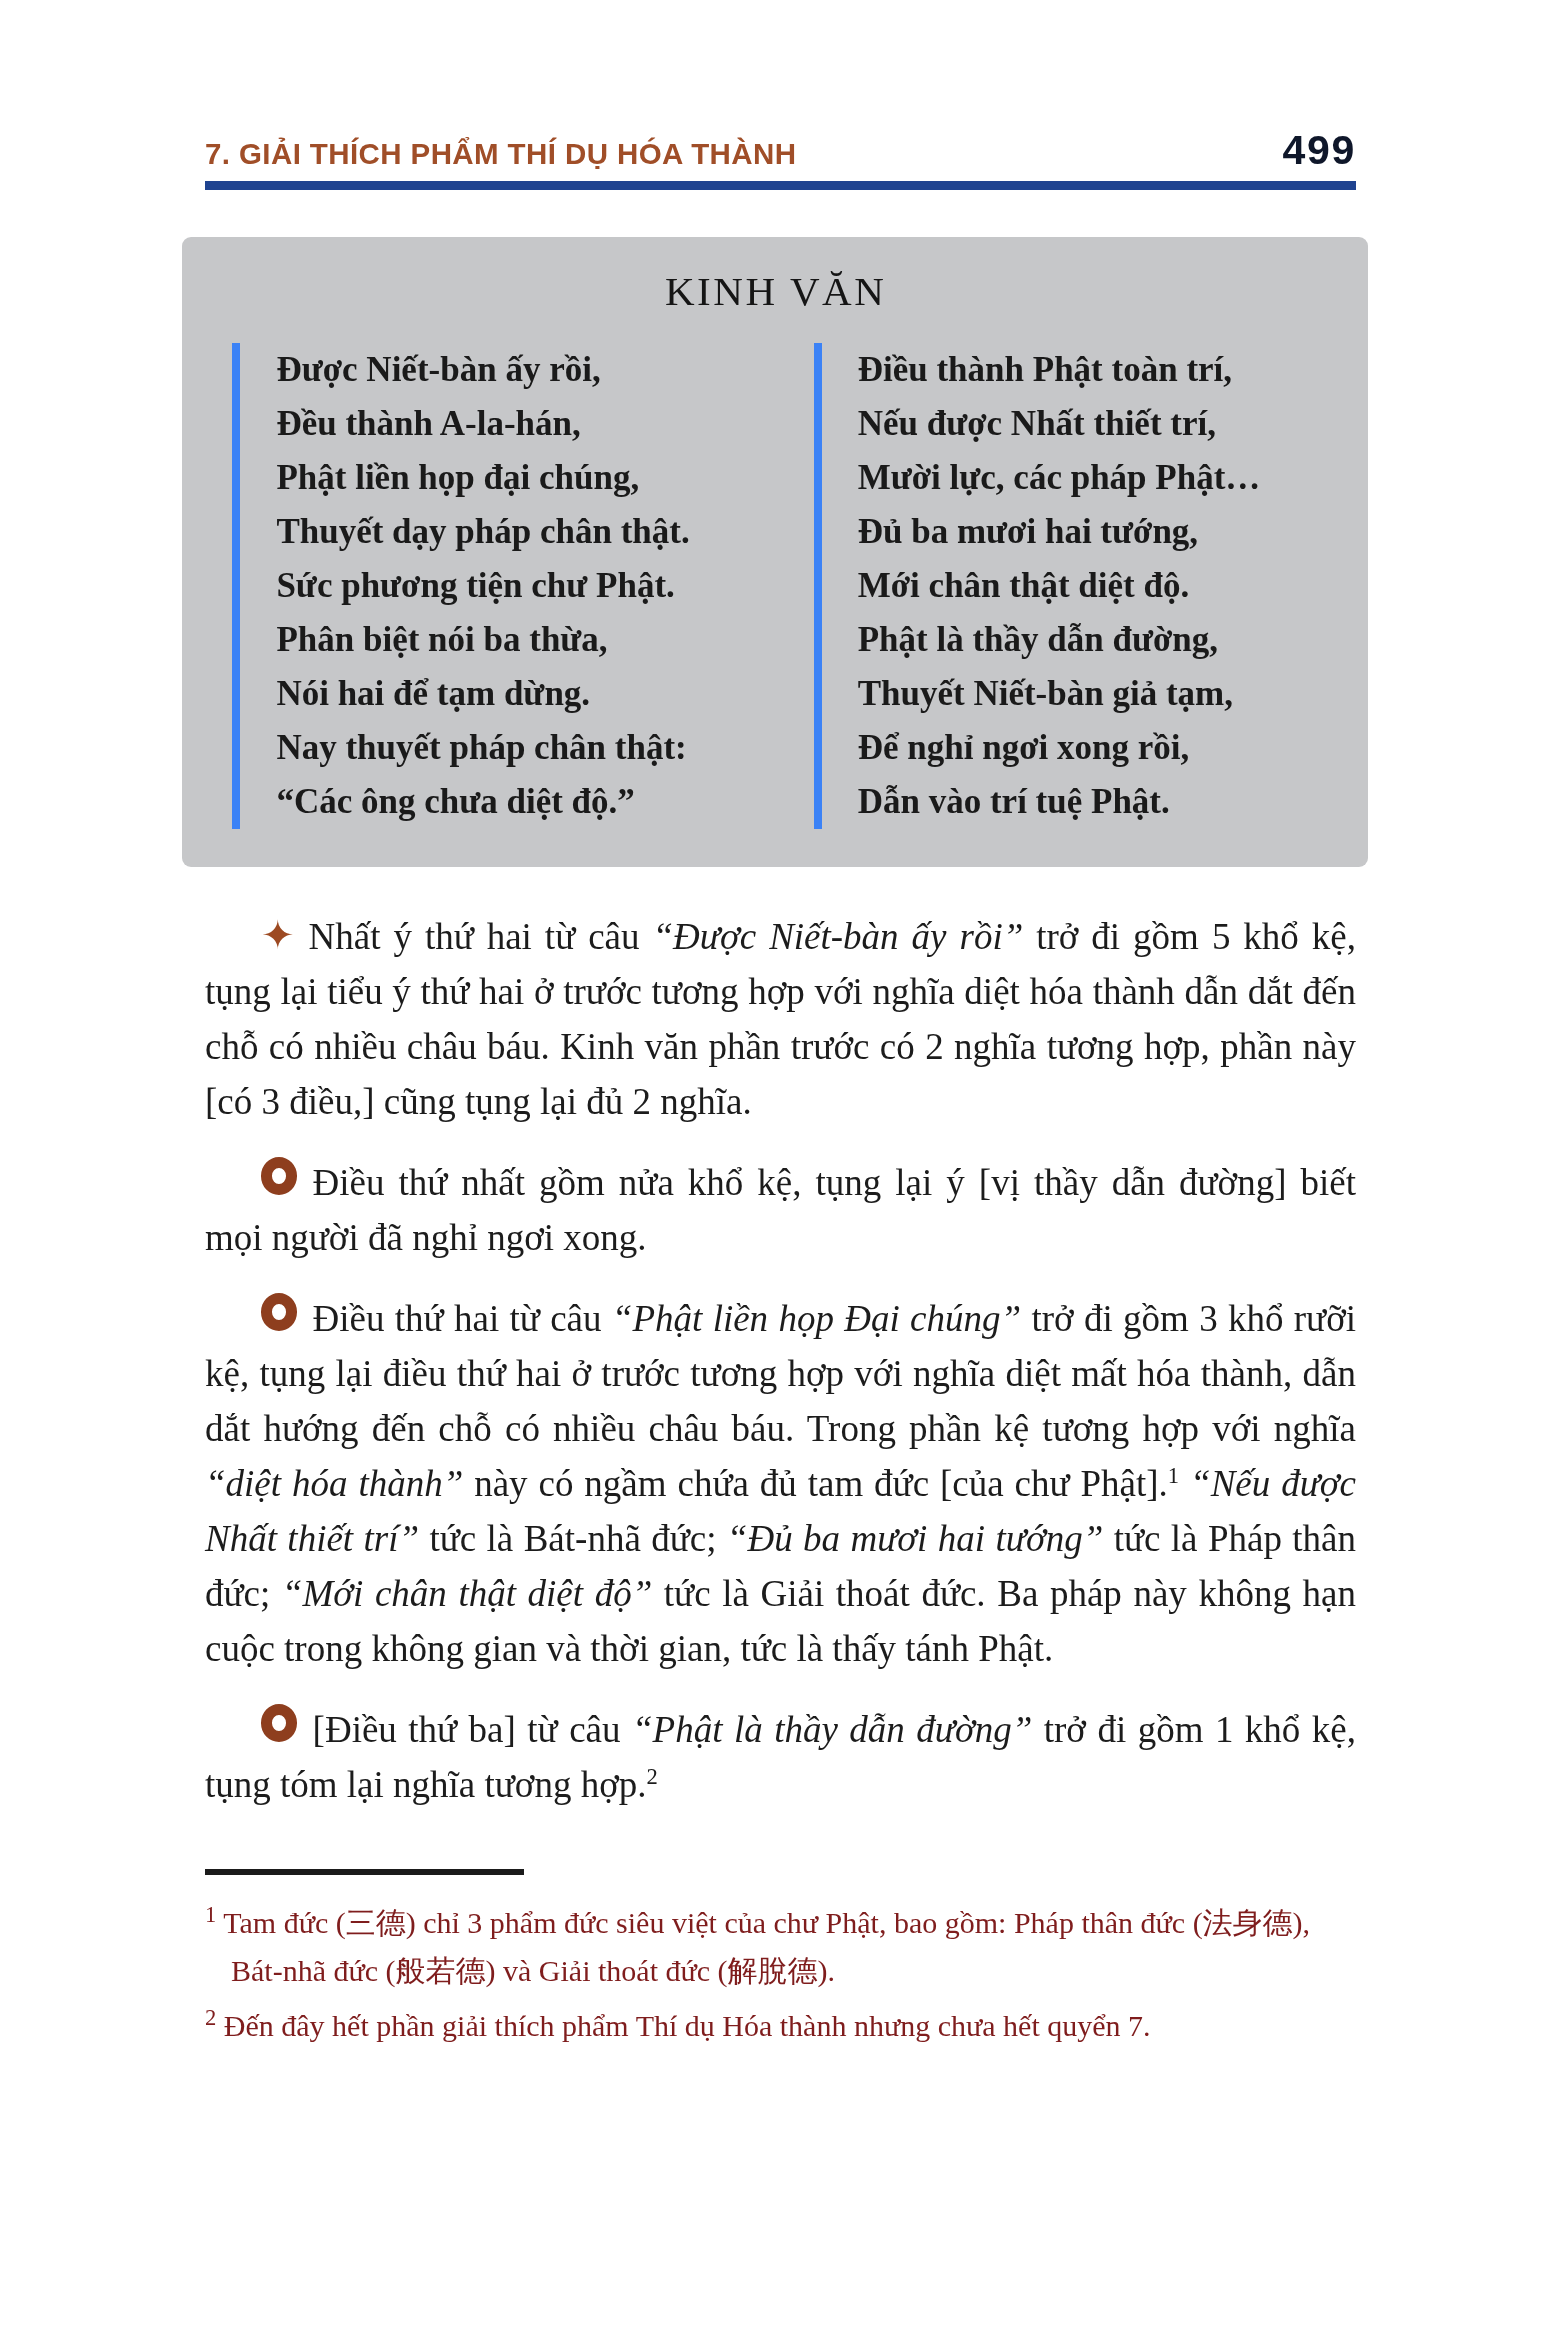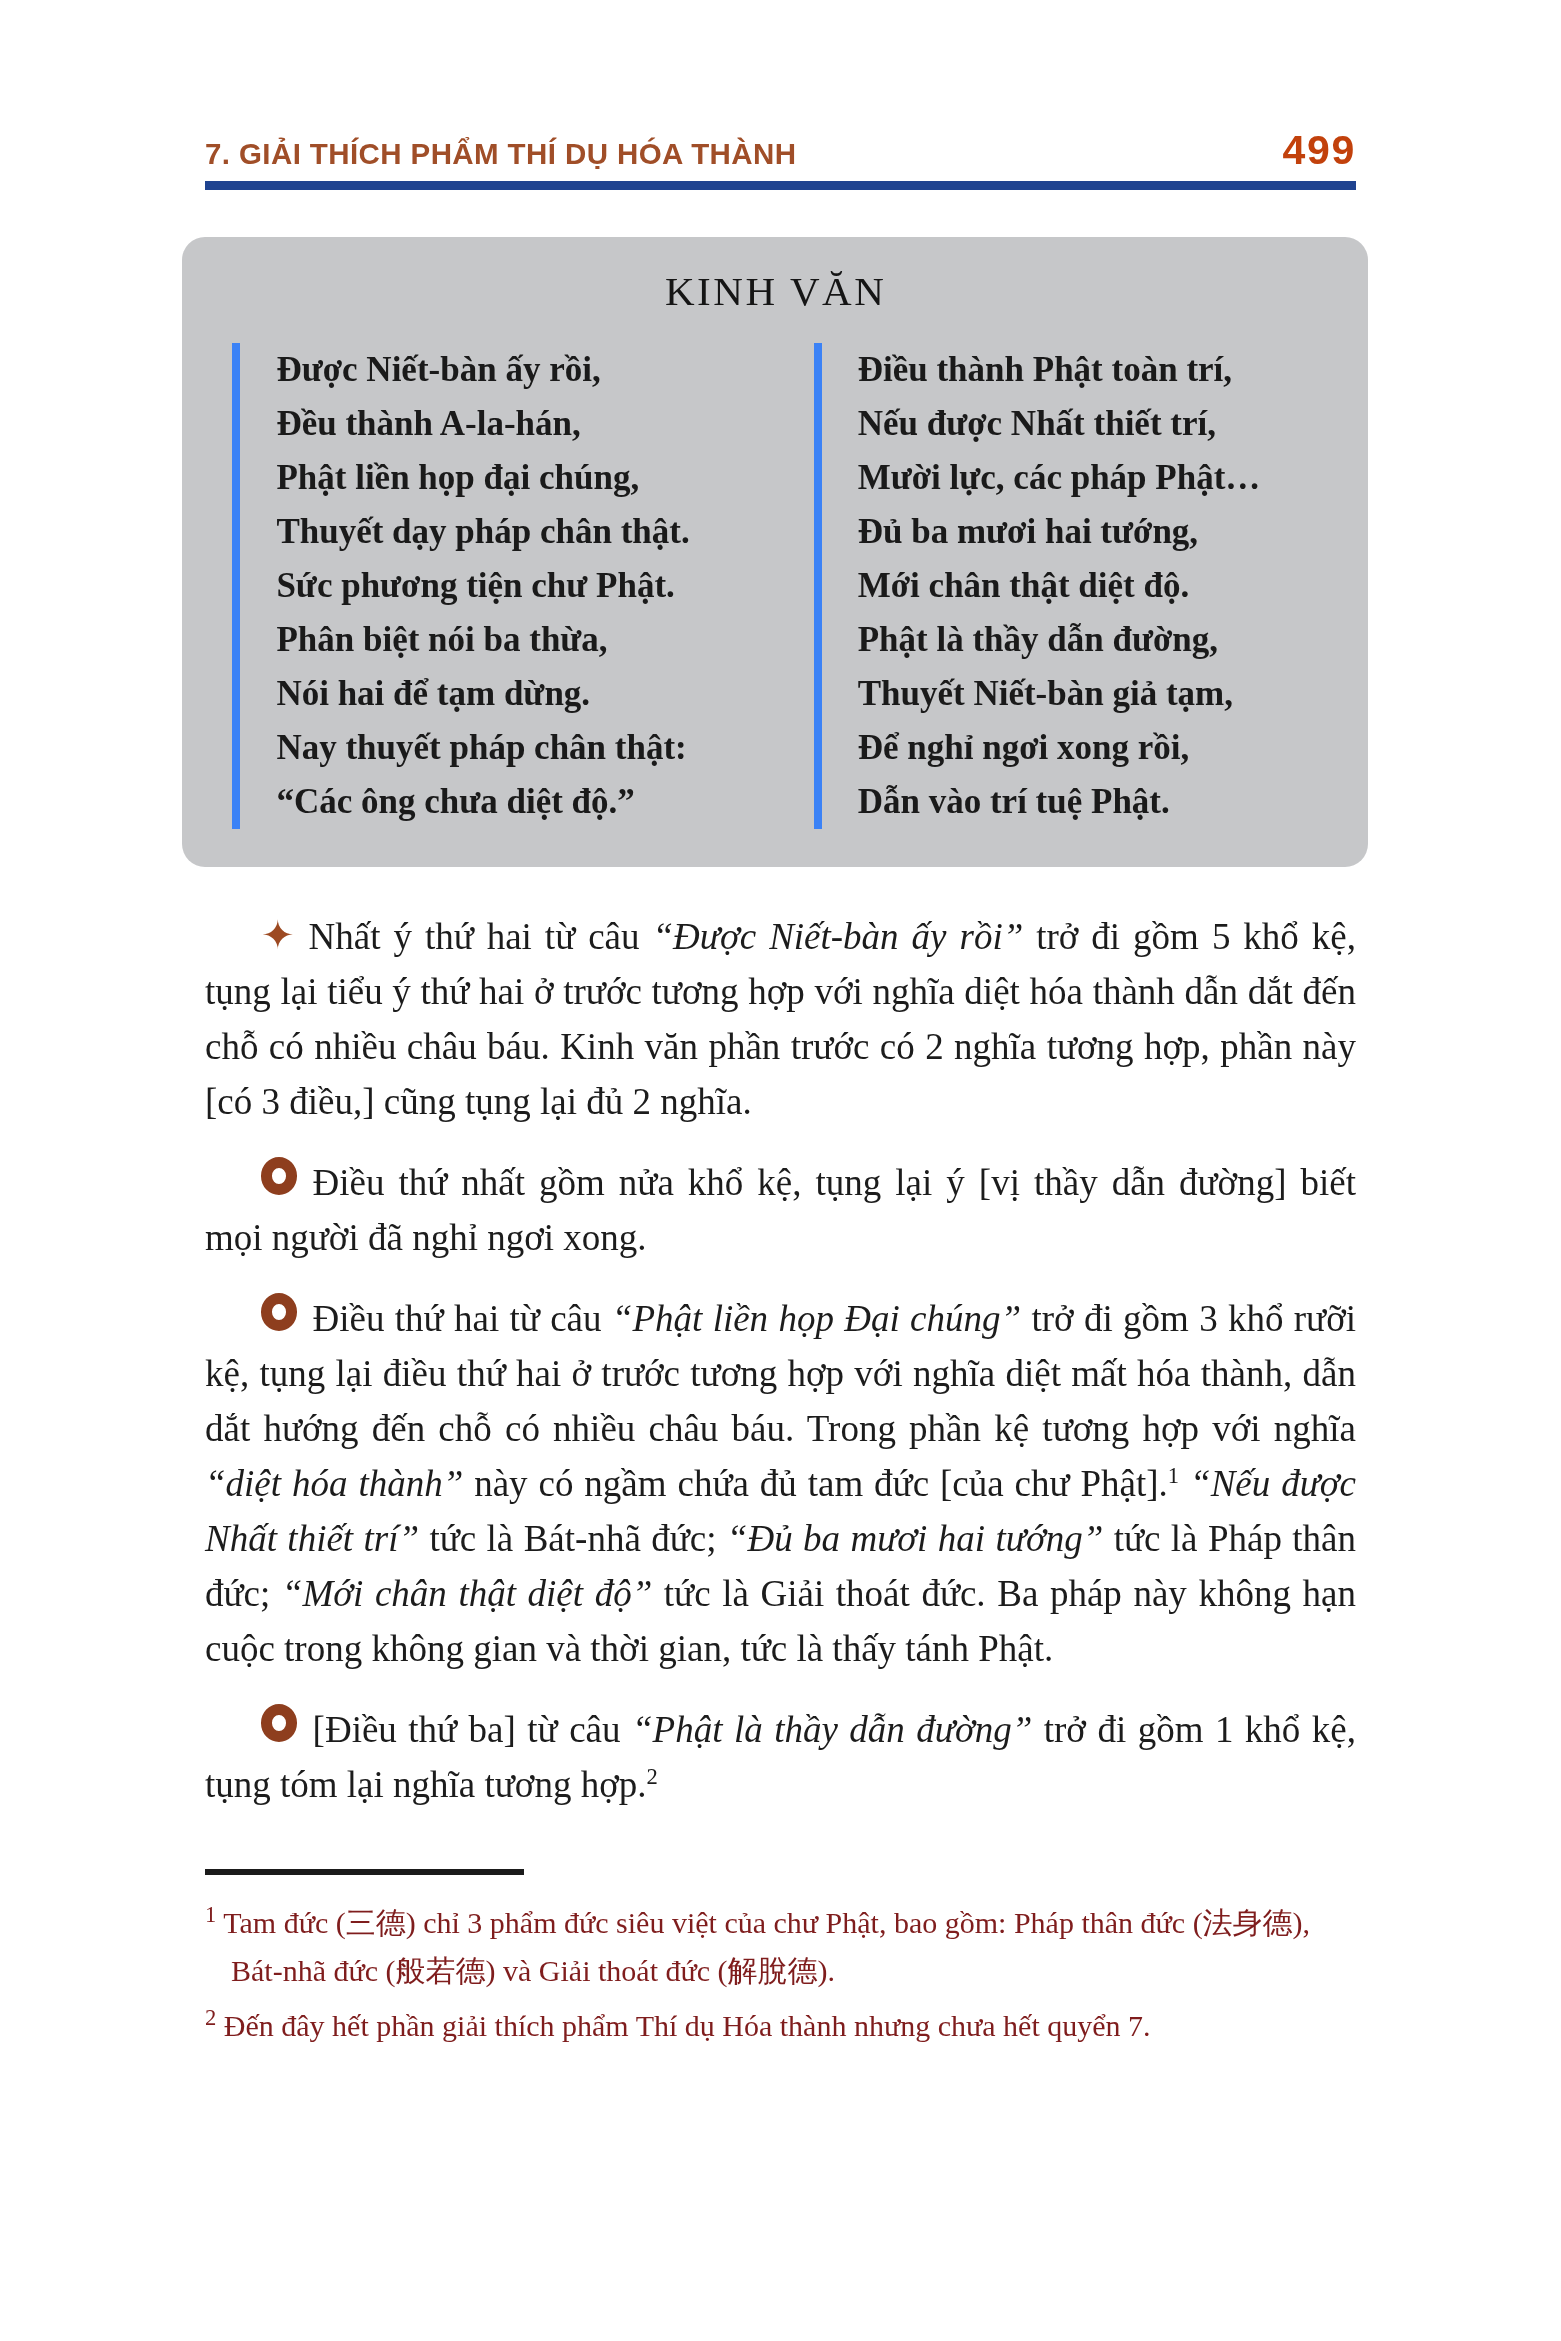--- a/index.html
+++ b/index.html
@@ -17,29 +17,29 @@
   
   .header-row { display:flex; justify-content:space-between; align-items:flex-end;gap:8px; }
   .header-title {
     font-family:"Liberation Sans", sans-serif;
     font-weight:bold; font-size:29.5px; letter-spacing:0.4px;
     color:#a04e28;
   }
   .page-number {
     font-family:"Liberation Sans", sans-serif;
     font-weight:bold; font-size:41px; letter-spacing:1.7px;
-    color:#c2410c; line-height:1;
+    color:#0f172a; line-height:1;
   }
   .header-rule { height:8.7px; background:#1f4390; margin-top:10.4px; }
 
   
   .kinh-box {
     margin:47px -12px 0 -22.6px;
     background:#c6c7c9;
-    border-radius:23px;
+    border-radius:9px;
     padding:26px 49px 38px 50px;
   }
   .kinh-title {
     text-align:center;
     font-size:41px; letter-spacing:2.6px;
     color:#151515;
     margin:3.5px 0 28px 0;
   }
   .verse-cols { display:grid; grid-template-columns:1fr 1fr; column-gap:76px; }
   .verse-col { border-left:8px solid #3b82f6; padding-left:36px; }

